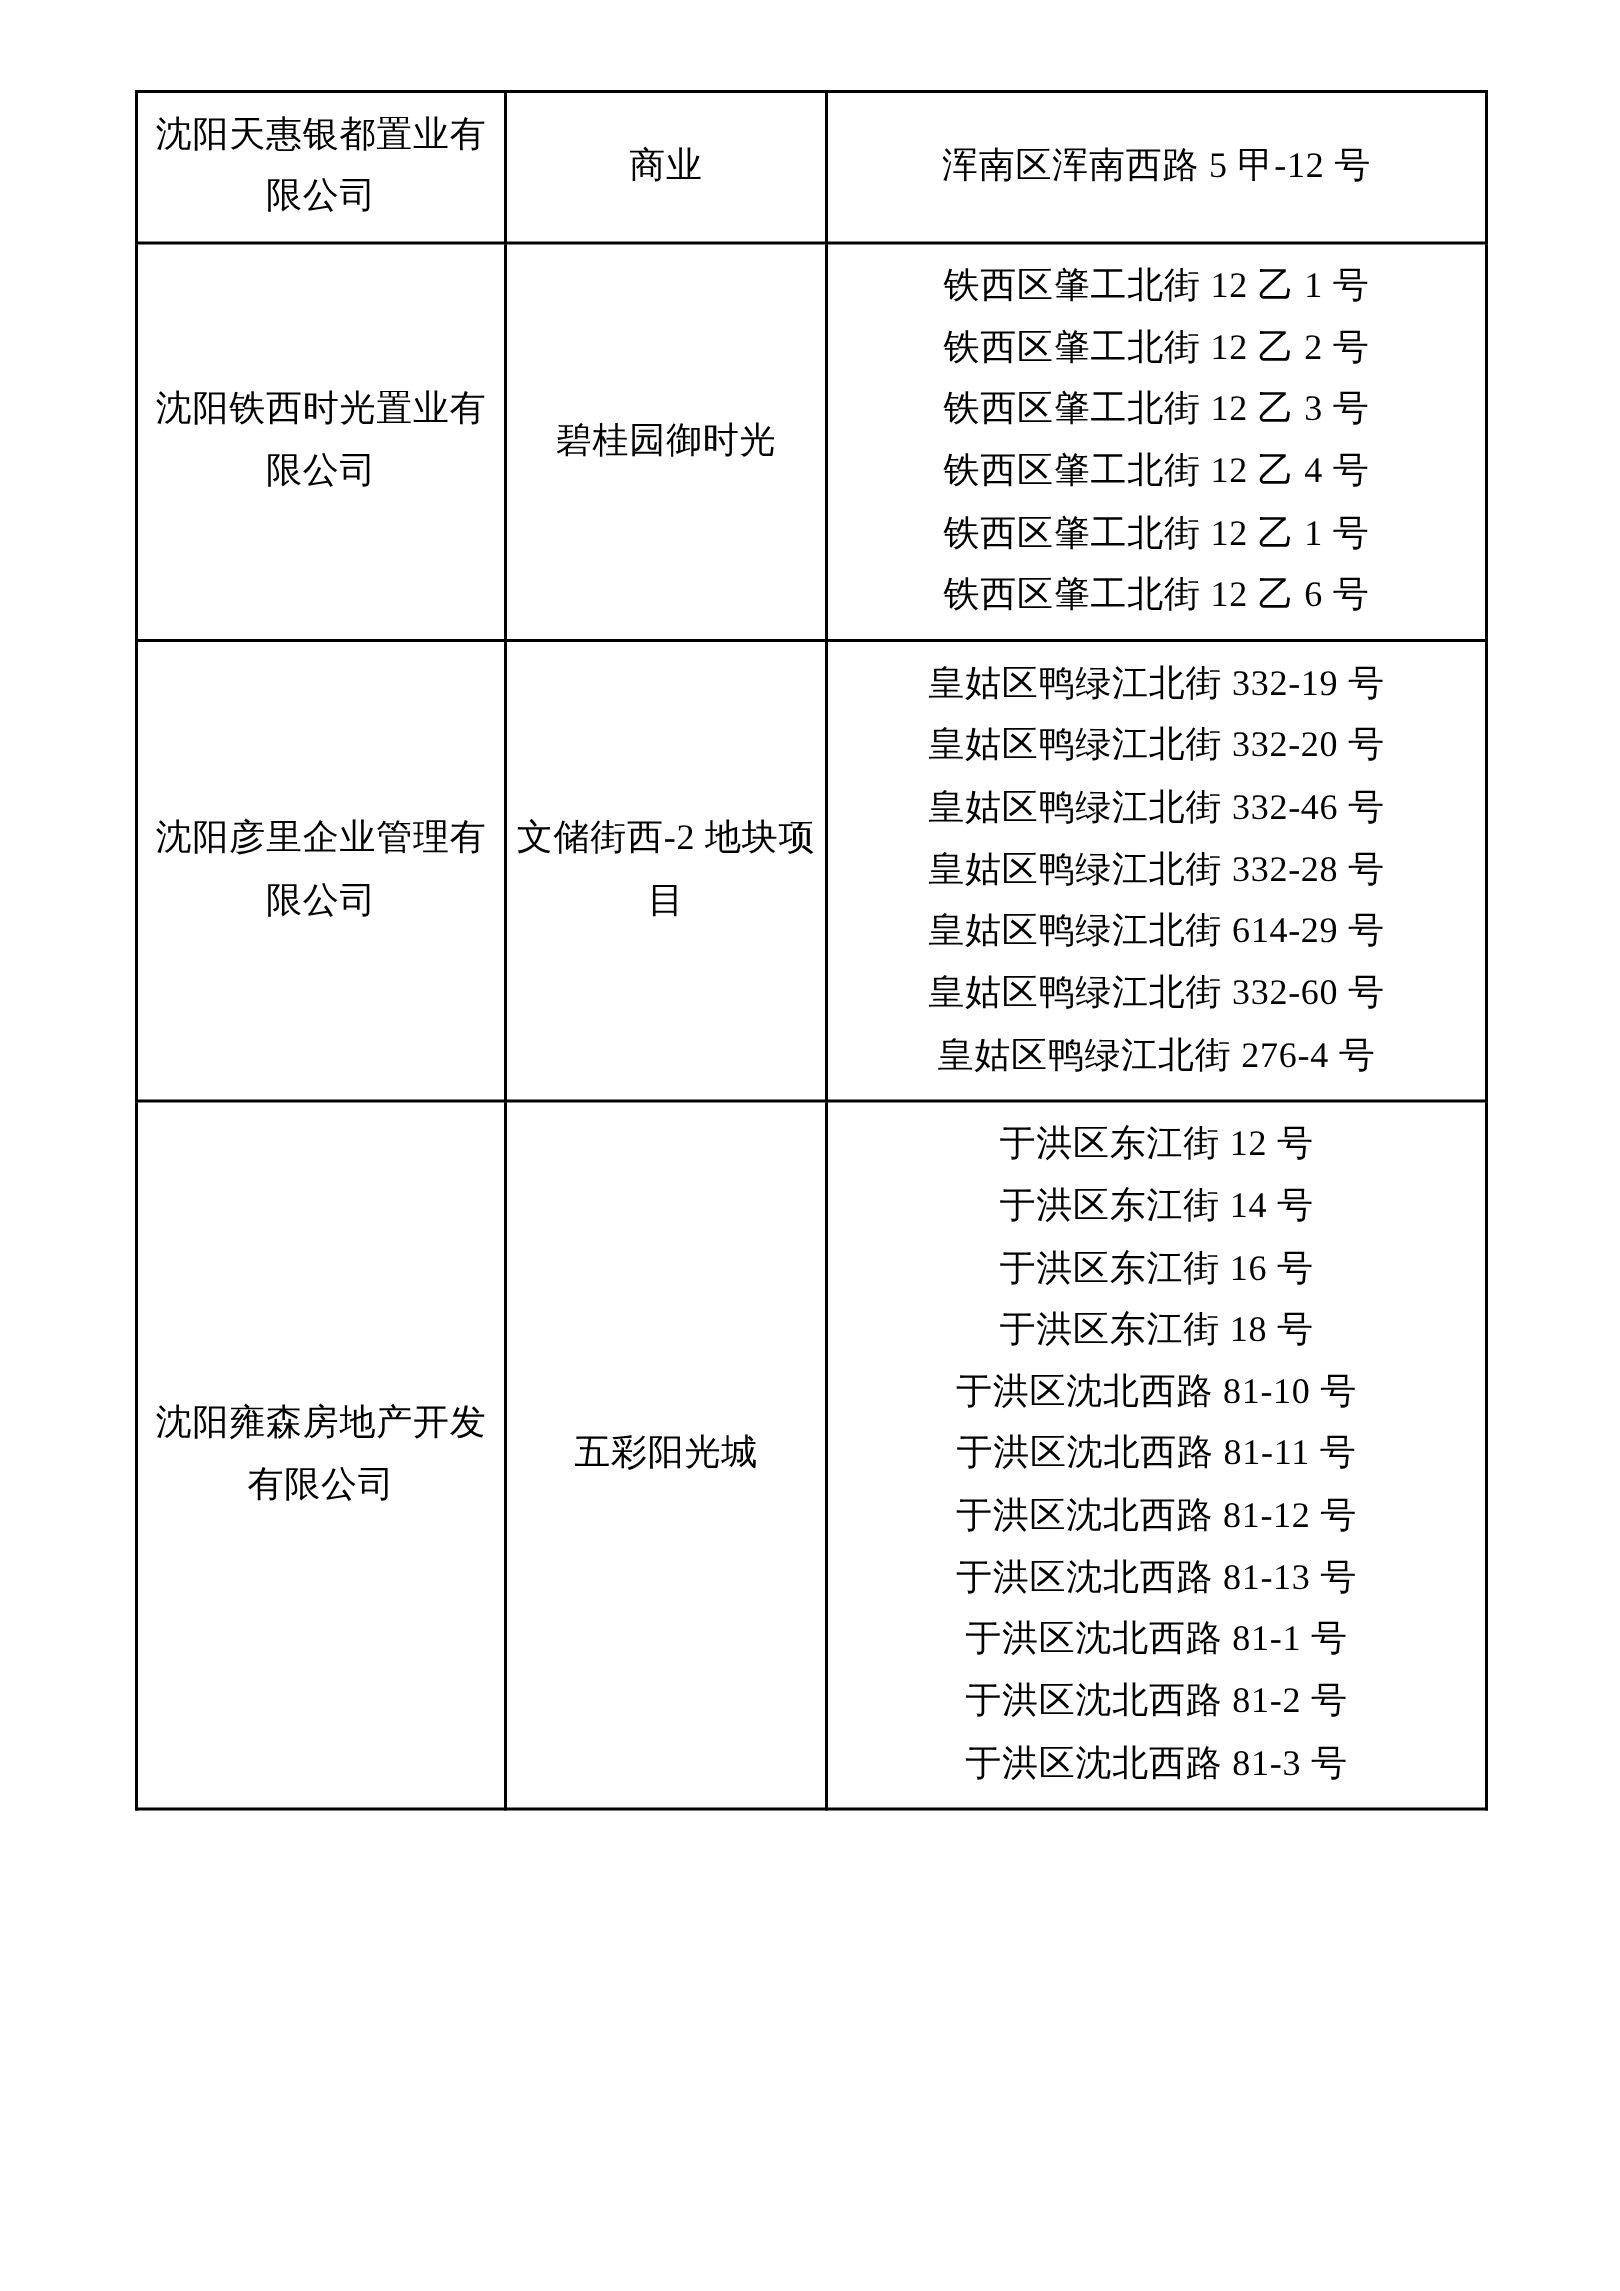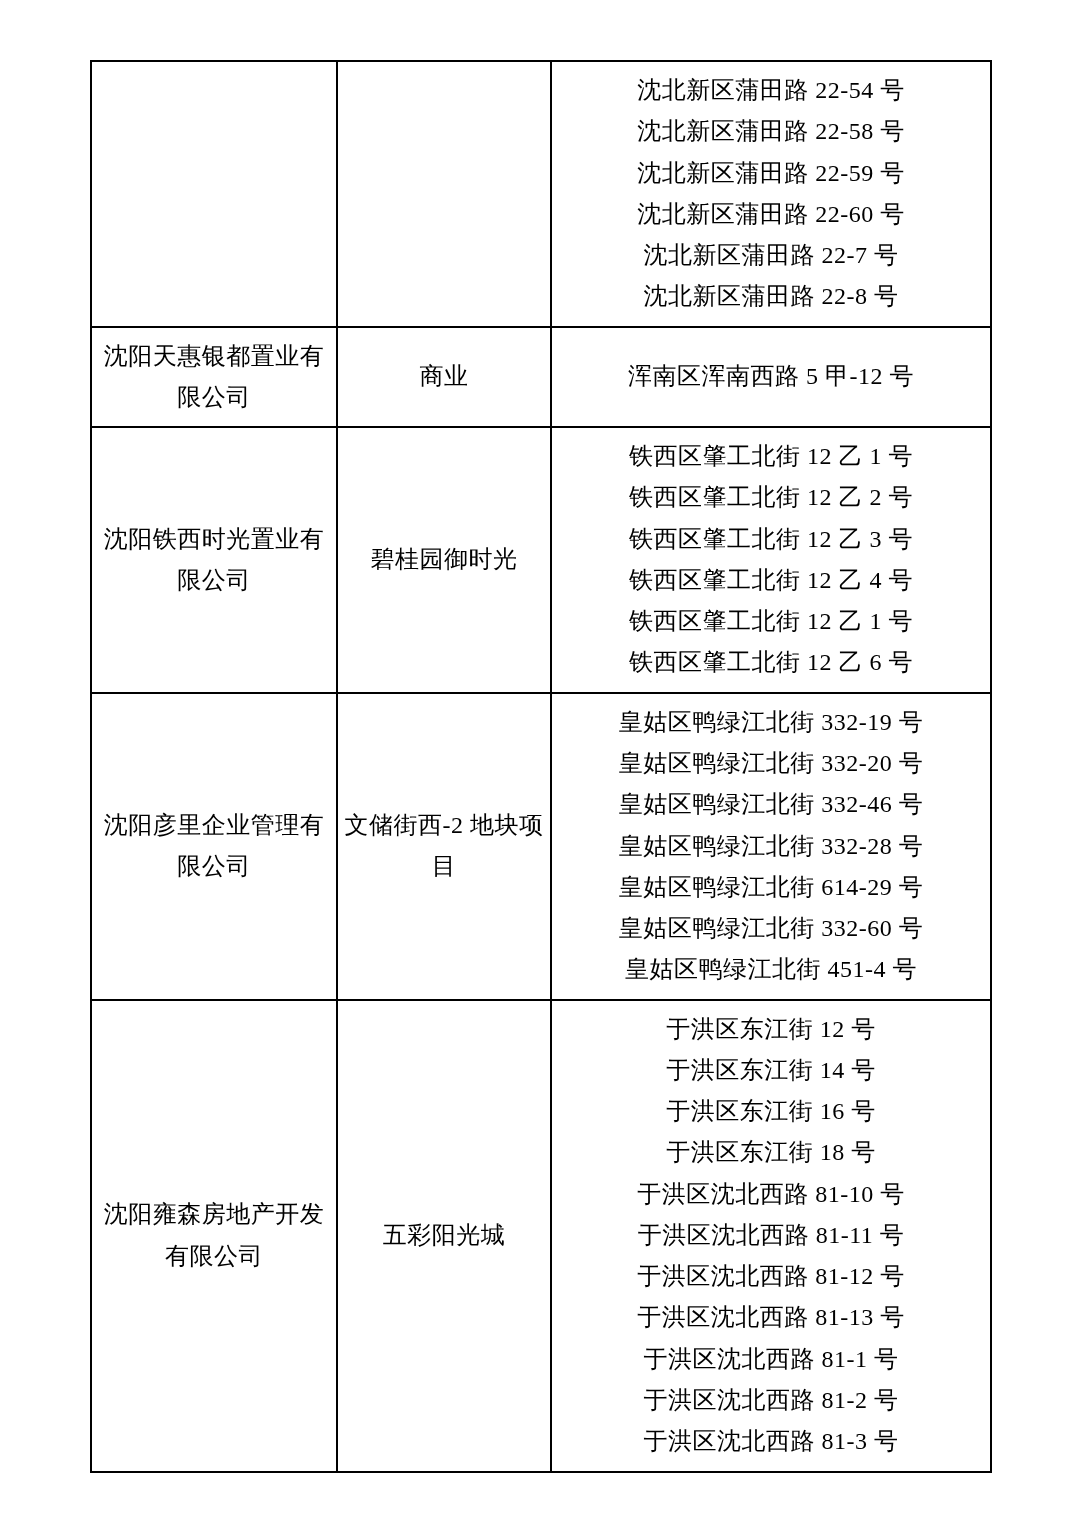--- a/index.html
+++ b/index.html
@@ -60,32 +60,20 @@
 
 <div class="page">
   <table class="doc-table">
     <colgroup>
       <col class="c1">
       <col class="c2">
       <col class="c3">
     </colgroup>
     <tbody>
 
-      <tr>
-        <td class="cell-name empty-cell"></td>
-        <td class="cell-type empty-cell"></td>
-        <td class="cell-lines">
-          <div>沈北新区蒲田路 22-54 号</div>
-          <div>沈北新区蒲田路 22-58 号</div>
-          <div>沈北新区蒲田路 22-59 号</div>
-          <div>沈北新区蒲田路 22-60 号</div>
-          <div>沈北新区蒲田路 22-7 号</div>
-          <div>沈北新区蒲田路 22-8 号</div>
-        </td>
-      </tr>
 
       <tr>
         <td class="cell-name">沈阳天惠银都置业有限公司</td>
         <td class="cell-type">商业</td>
         <td class="cell-lines">
           <div>浑南区浑南西路 5 甲-12 号</div>
         </td>
       </tr>
 
       <tr>
@@ -105,21 +93,21 @@
       <tr>
         <td class="cell-name">沈阳彦里企业管理有限公司</td>
         <td class="cell-type">文储街西-2 地块项目</td>
         <td class="cell-lines">
           <div>皇姑区鸭绿江北街 332-19 号</div>
           <div>皇姑区鸭绿江北街 332-20 号</div>
           <div>皇姑区鸭绿江北街 332-46 号</div>
           <div>皇姑区鸭绿江北街 332-28 号</div>
           <div>皇姑区鸭绿江北街 614-29 号</div>
           <div>皇姑区鸭绿江北街 332-60 号</div>
-          <div>皇姑区鸭绿江北街 451-4 号</div>
+          <div>皇姑区鸭绿江北街 276-4 号</div>
         </td>
       </tr>
 
       <tr>
         <td class="cell-name">沈阳雍森房地产开发有限公司</td>
         <td class="cell-type">五彩阳光城</td>
         <td class="cell-lines">
           <div>于洪区东江街 12 号</div>
           <div>于洪区东江街 14 号</div>
           <div>于洪区东江街 16 号</div>

